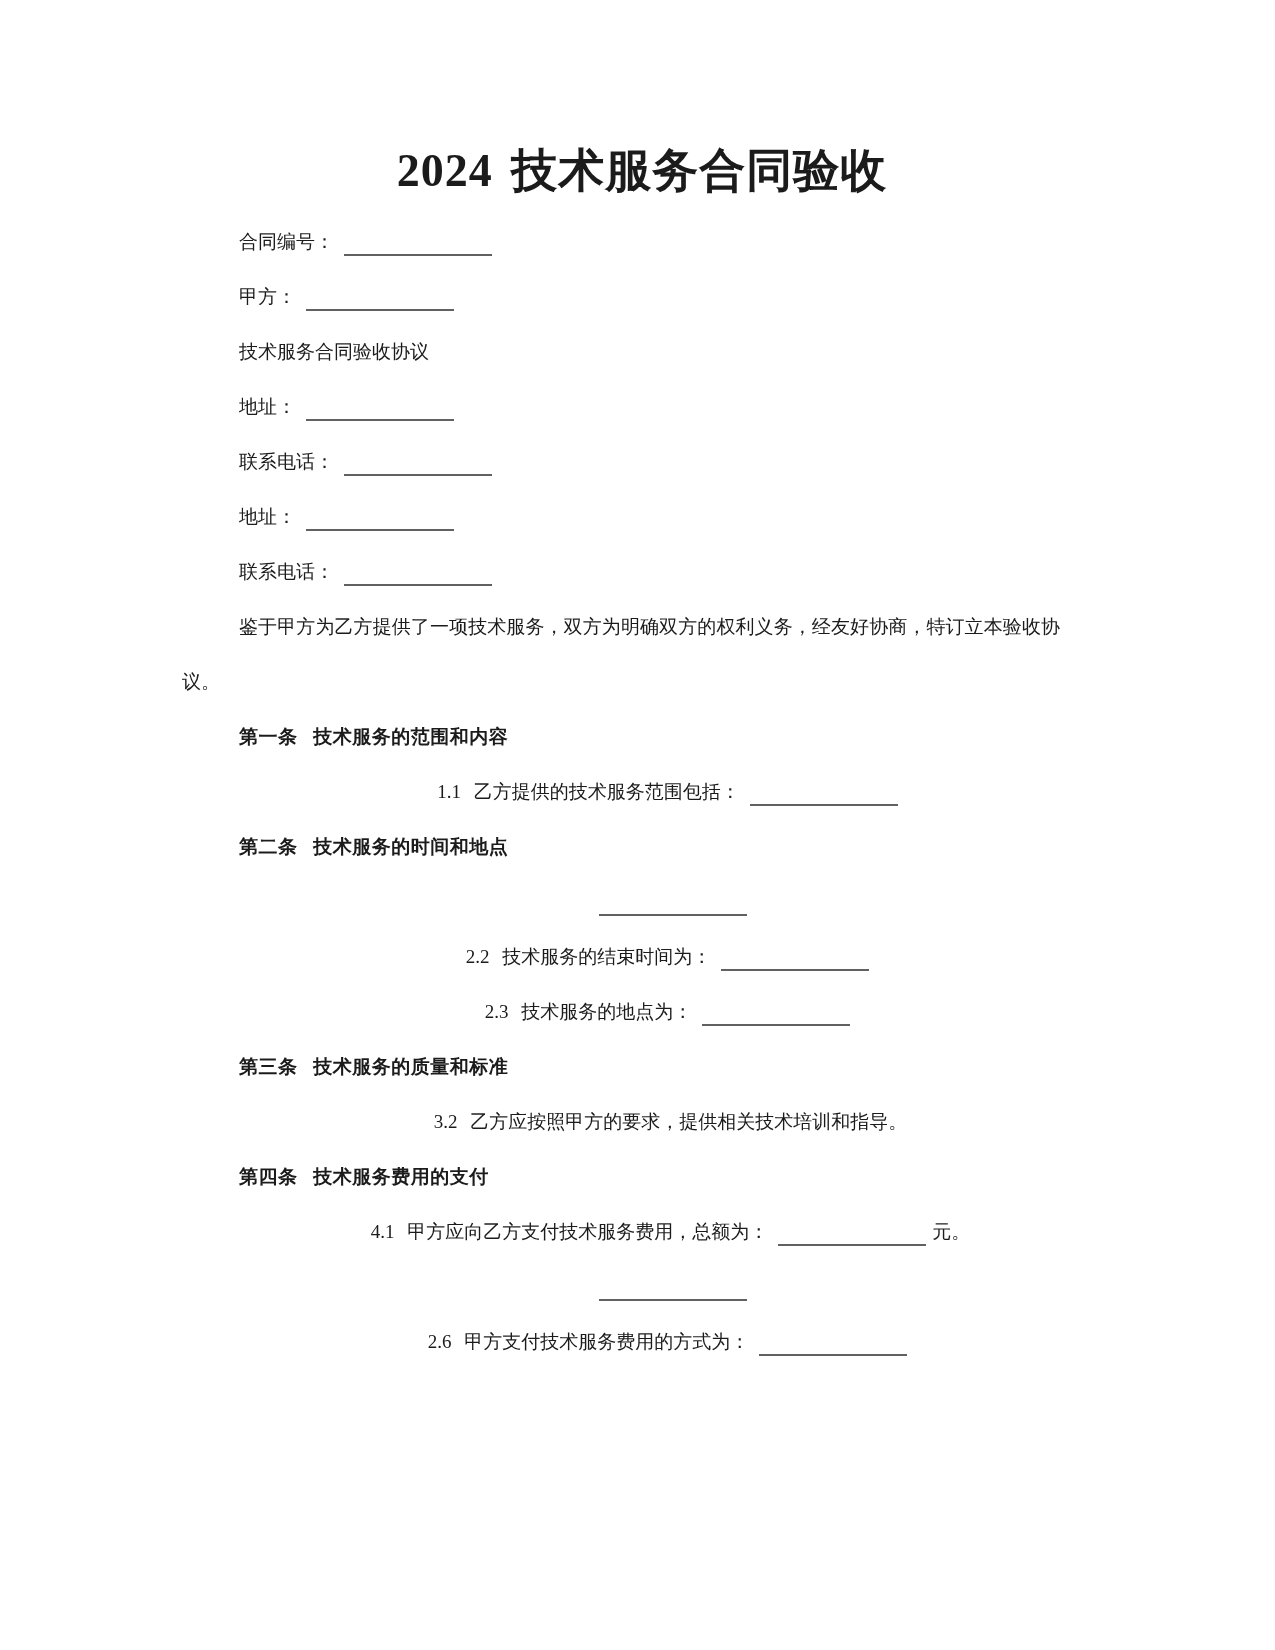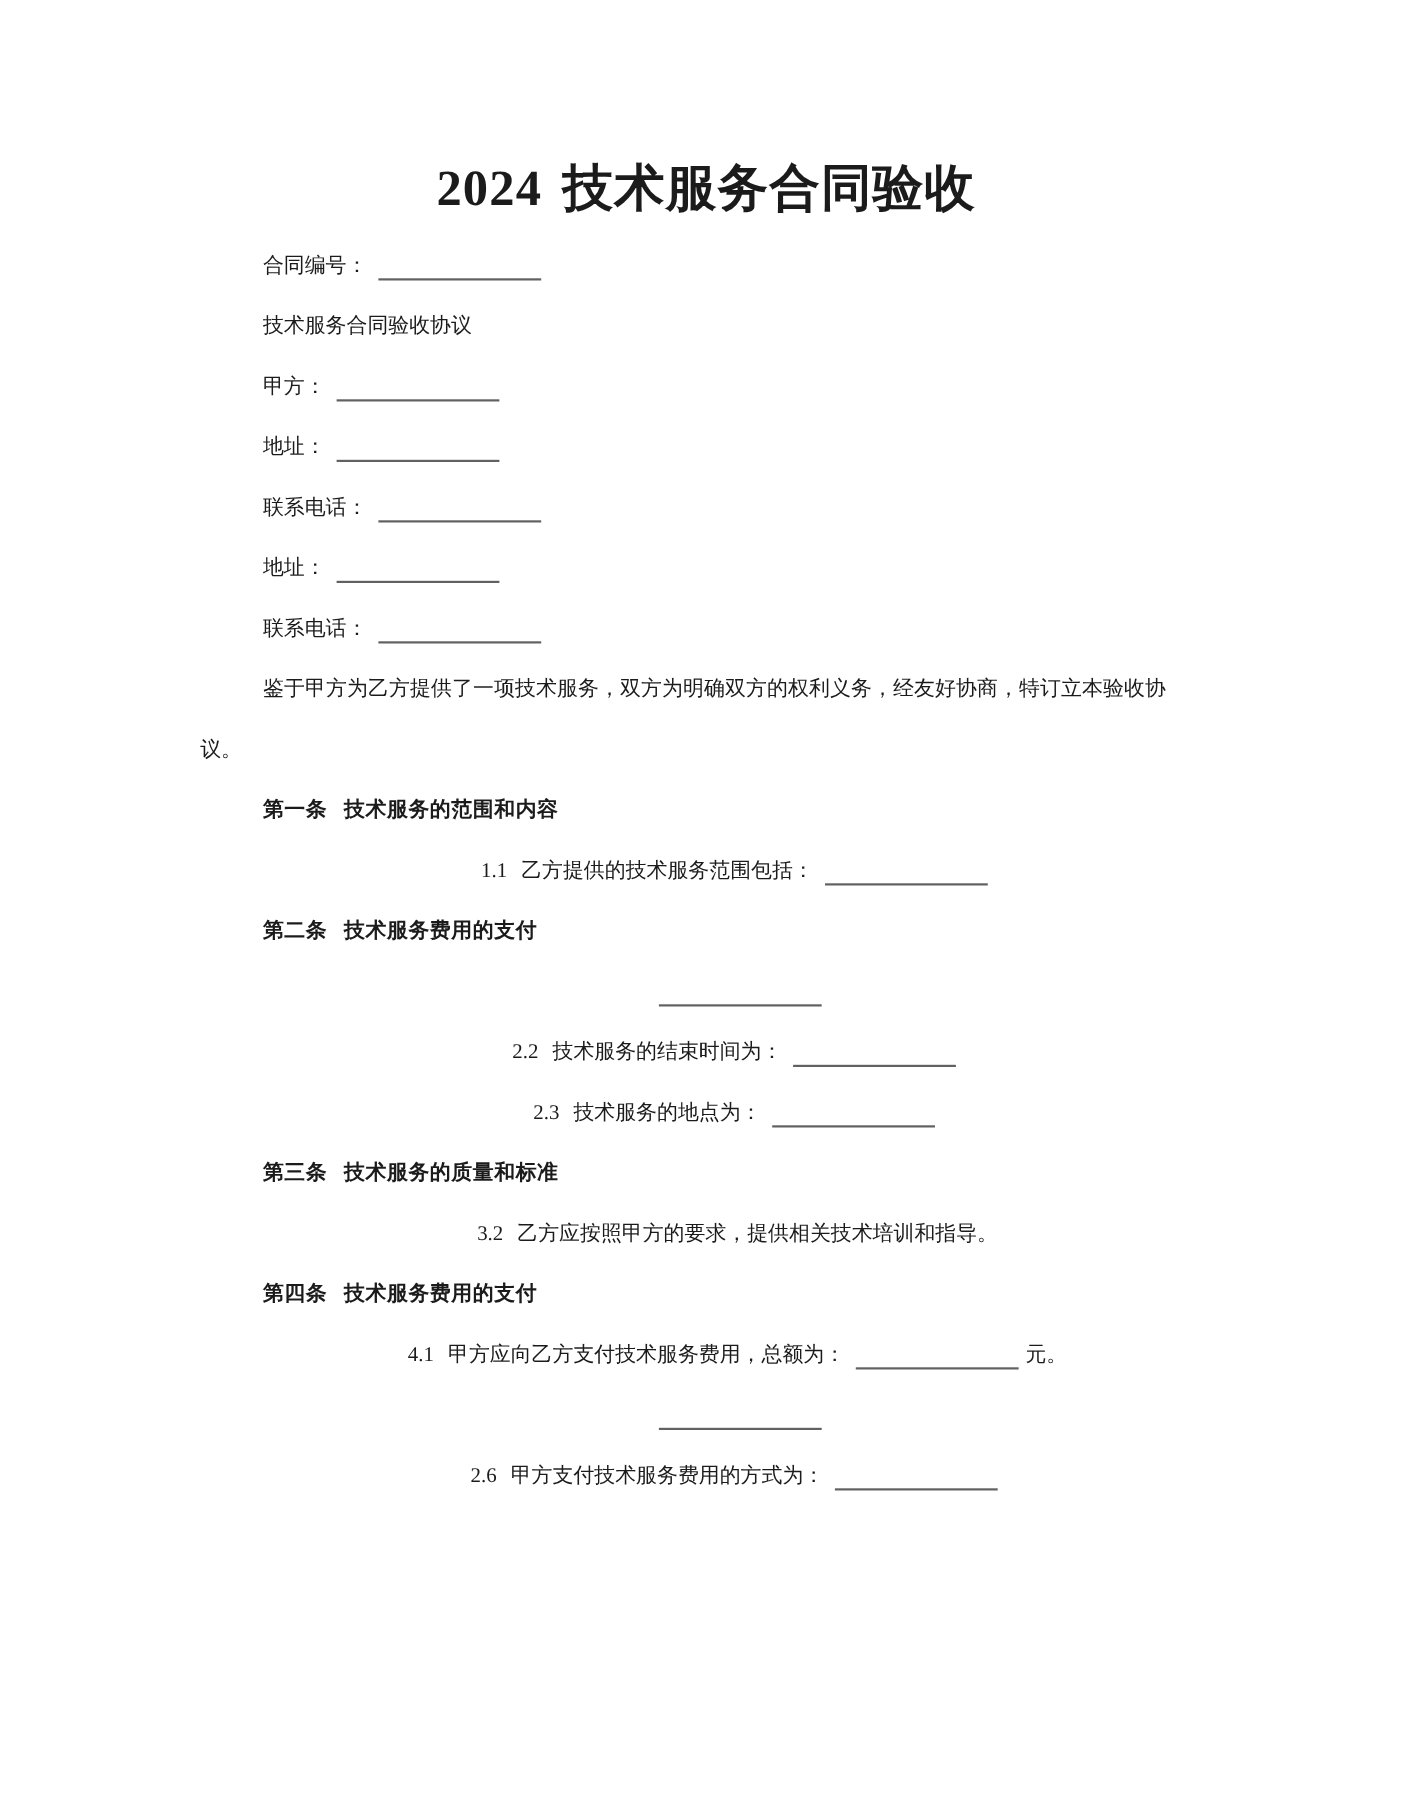--- a/index.html
+++ b/index.html
@@ -29,21 +29,21 @@
     font-size: 19px;
     line-height: 55px;
     text-indent: 57px;
   }
   p.preamble {
     padding-right: 42px;
     text-align: justify;
   }
   p.heading {
     font-weight: 700;
-    font-family: Liberation Serif, serif;
+    font-family: Liberation Sans, sans-serif;
     word-spacing: 10px;
     letter-spacing: 0.5px;
   }
   p.clause { word-spacing: 8px; text-align: center; }
   .blank {
     display: inline-block;
     width: 148px;
     height: 0;
     border-bottom: 2px solid #616161;
     vertical-align: -8px;
@@ -53,40 +53,40 @@
 </style>
 </head>
 <body>
 
 <div class="page">
 
   <h1 class="doc-title">2024 技术服务合同验收</h1>
 
   <p class="line field"><span>合同编号：</span><span class="blank"></span></p>
 
+  <p class="line field"><span>甲方：</span><span class="blank"></span></p>
+
   <p class="line field"><span>技术服务合同验收协议</span></p>
-
-  <p class="line field"><span>甲方：</span><span class="blank"></span></p>
 
   <p class="line field"><span>地址：</span><span class="blank"></span></p>
 
   <p class="line field"><span>联系电话：</span><span class="blank"></span></p>
 
 
   <p class="line field"><span>地址：</span><span class="blank"></span></p>
 
   <p class="line field"><span>联系电话：</span><span class="blank"></span></p>
 
   <p class="line preamble">鉴于甲方为乙方提供了一项技术服务，双方为明确双方的权利义务，经友好协商，特订立本验收协议。</p>
 
   <p class="line heading">第一条 技术服务的范围和内容</p>
 
   <p class="line clause"><span>1.1 乙方提供的技术服务范围包括：</span><span class="blank"></span></p>
 
-  <p class="line heading">第二条 技术服务费用的支付</p>
+  <p class="line heading">第二条 技术服务的时间和地点</p>
 
   <p class="line clause"><span class="blank"></span></p>
 
   <p class="line clause"><span>2.2 技术服务的结束时间为：</span><span class="blank"></span></p>
 
   <p class="line clause"><span>2.3 技术服务的地点为：</span><span class="blank"></span></p>
 
   <p class="line heading">第三条 技术服务的质量和标准</p>
 
   <p class="line clause"><span>3.2 乙方应按照甲方的要求，提供相关技术培训和指导。</span></p>

